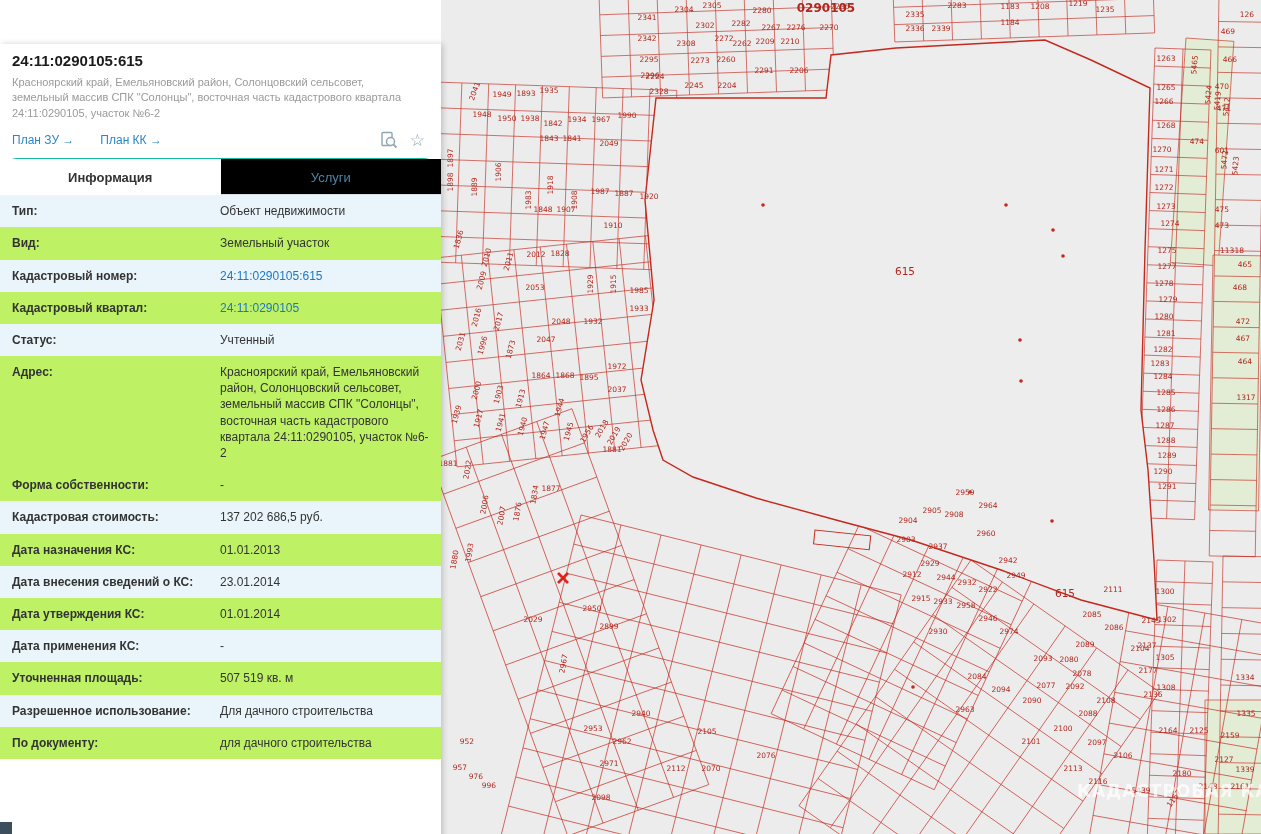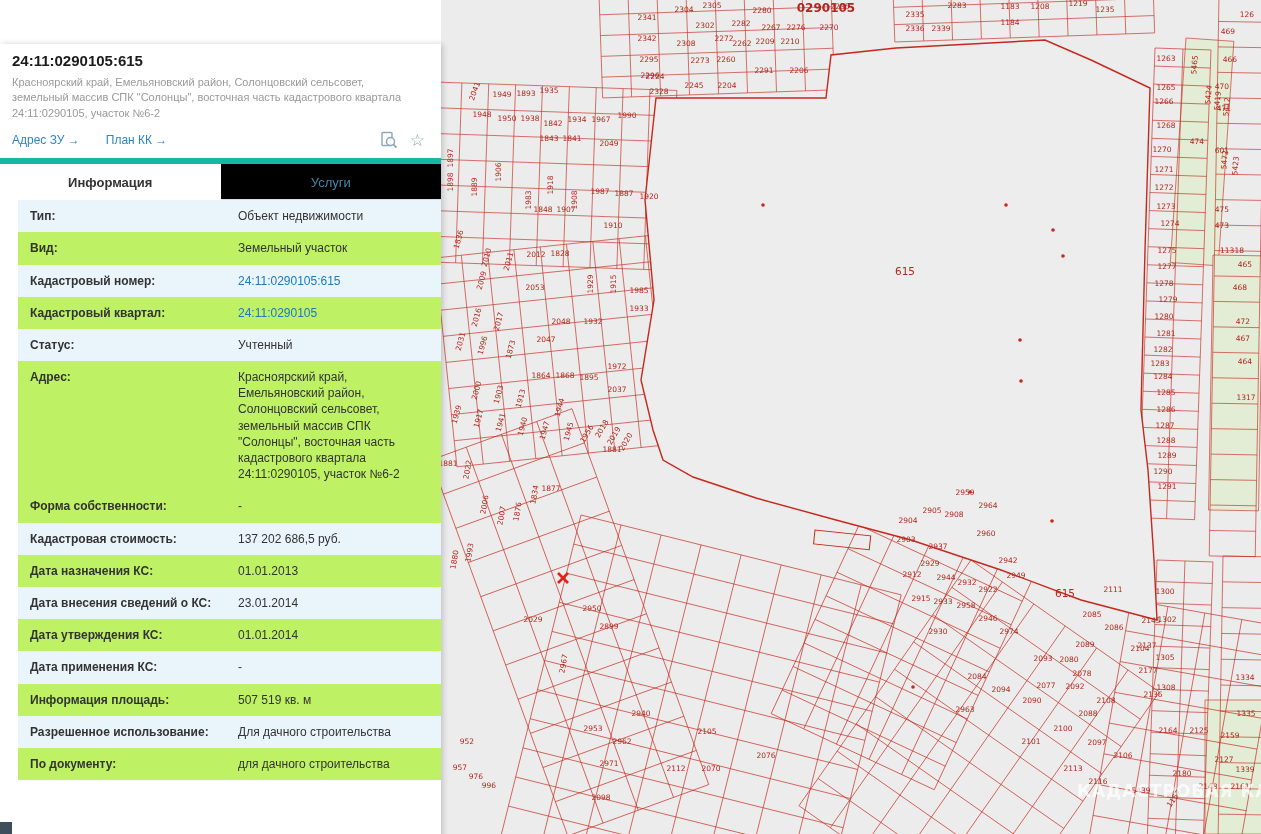--- a/index.html
+++ b/index.html
@@ -10,25 +10,25 @@
   
   .panel{position:absolute;left:0;top:0;width:441px;height:834px;background:#fff;
          z-index:2;box-shadow:2px 0 6px rgba(0,0,0,.18);margin-top:44px;}
   .panel-header{padding:8px 12px 0 12px;}
   .panel-title{font-size:15px;font-weight:bold;color:#1b1b1b;}
   .panel-subtitle{font-size:11px;color:#9a9a9a;line-height:1.4;margin-top:6px;padding-right:6px;}
   .panel-links{display:flex;align-items:center;margin:10px 0 9px 0;}
   .plan-link{color:#2b87c8;font-size:12px;margin-right:26px;cursor:pointer;text-decoration:none;}
   .hdr-icons{margin-left:auto;display:flex;align-items:center;gap:12px;color:#8fa6b5;padding-right:4px;}
   .star-icon{font-size:17px;line-height:1;cursor:pointer;color:#8fa6b5;}
-  .tabs{display:flex;height:36px;border-top:6px solid #14b8a6;}
+  .tabs{display:flex;height:36px;border-top:1px solid #14b8a6;border-radius:18px;}
   .tab{flex:1;display:flex;align-items:center;justify-content:center;font-size:13px;}
   .tab.active{background:#fff;color:#333;font-weight:bold;}
   .tab.inactive{background:#000000;color:#4a85a8;cursor:pointer;box-shadow:inset 0 -1px 0 #d3e0e8;}
-  .info-rows{font-size:12px;padding-left:18px;}
+  .info-rows{font-size:12px;}
   .info-row{display:flex;padding:8px 12px;line-height:1.35;background:#bef264;}
   .info-row.alt{background:#eaf5fb;}
   .info-label{width:198px;flex:none;font-weight:bold;color:#333;padding-right:10px;}
   .info-value{color:#333;}
   .info-value.link{color:#2077be;cursor:pointer;}
   .corner-block{position:absolute;left:0;bottom:0;width:12px;height:12px;background:#3d4f5d;z-index:3;}
 
   
   .map{position:absolute;left:441px;top:0;width:820px;height:834px;background:#ececec;}
   .map svg{display:block;}
@@ -37,21 +37,21 @@
 </head>
 <body>
 
 <div class="app">
 
   <div class="panel">
     <div class="panel-header">
       <div class="panel-title">24:11:0290105:615</div>
       <div class="panel-subtitle">Красноярский край, Емельяновский район, Солонцовский сельсовет, земельный массив СПК "Солонцы", восточная часть кадастрового квартала 24:11:0290105, участок №6-2</div>
       <div class="panel-links">
-        <a class="plan-link">Адрес ЗУ →</a>
+        <a class="plan-link">План ЗУ →</a>
         <a class="plan-link">План КК →</a>
         <span class="hdr-icons">
           <svg width="18" height="18" viewBox="0 0 18 18">
             <rect x="2" y="1.5" width="10" height="13" rx="1" fill="none" stroke="#8fa6b5" stroke-width="1.4"></rect>
             <circle cx="10.5" cy="10.5" r="4" fill="#fff" stroke="#8fa6b5" stroke-width="1.5"></circle>
             <line x1="13.4" y1="13.4" x2="16.5" y2="16.5" stroke="#8fa6b5" stroke-width="1.8"></line>
           </svg>
           <span class="star-icon">☆</span>
         </span>
       </div>
@@ -105,21 +105,21 @@
         </div>
         <div class="info-row">
           <div class="info-label">Дата утверждения КС:</div>
           <div class="info-value">01.01.2014</div>
         </div>
         <div class="info-row alt">
           <div class="info-label">Дата применения КС:</div>
           <div class="info-value">-</div>
         </div>
         <div class="info-row">
-          <div class="info-label">Информация площадь:</div>
+          <div class="info-label">Уточненная площадь:</div>
           <div class="info-value">507 519 кв. м</div>
         </div>
         <div class="info-row alt">
           <div class="info-label">Разрешенное использование:</div>
           <div class="info-value">Для дачного строительства</div>
         </div>
         <div class="info-row">
           <div class="info-label">По документу:</div>
           <div class="info-value">для дачного строительства</div>
         </div>

